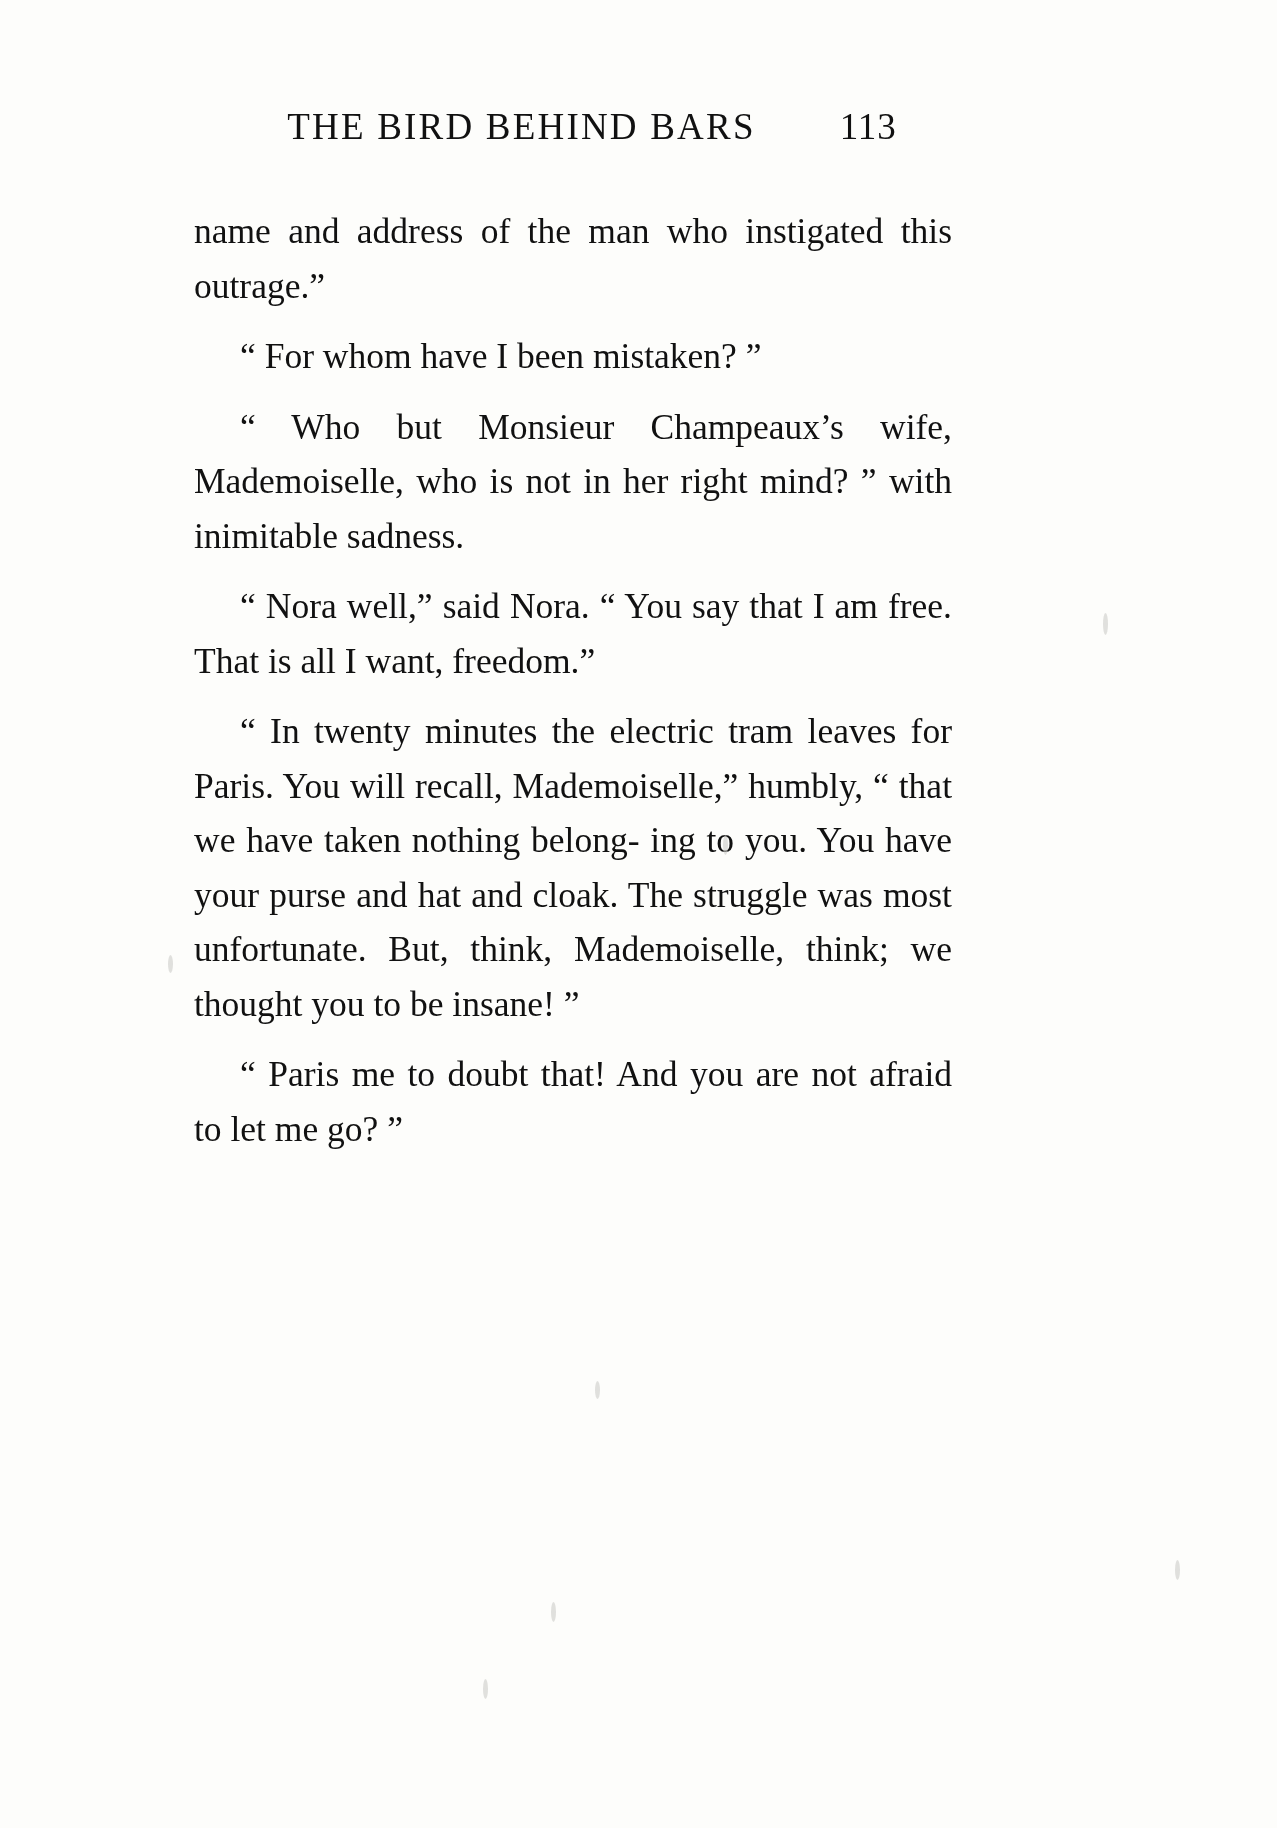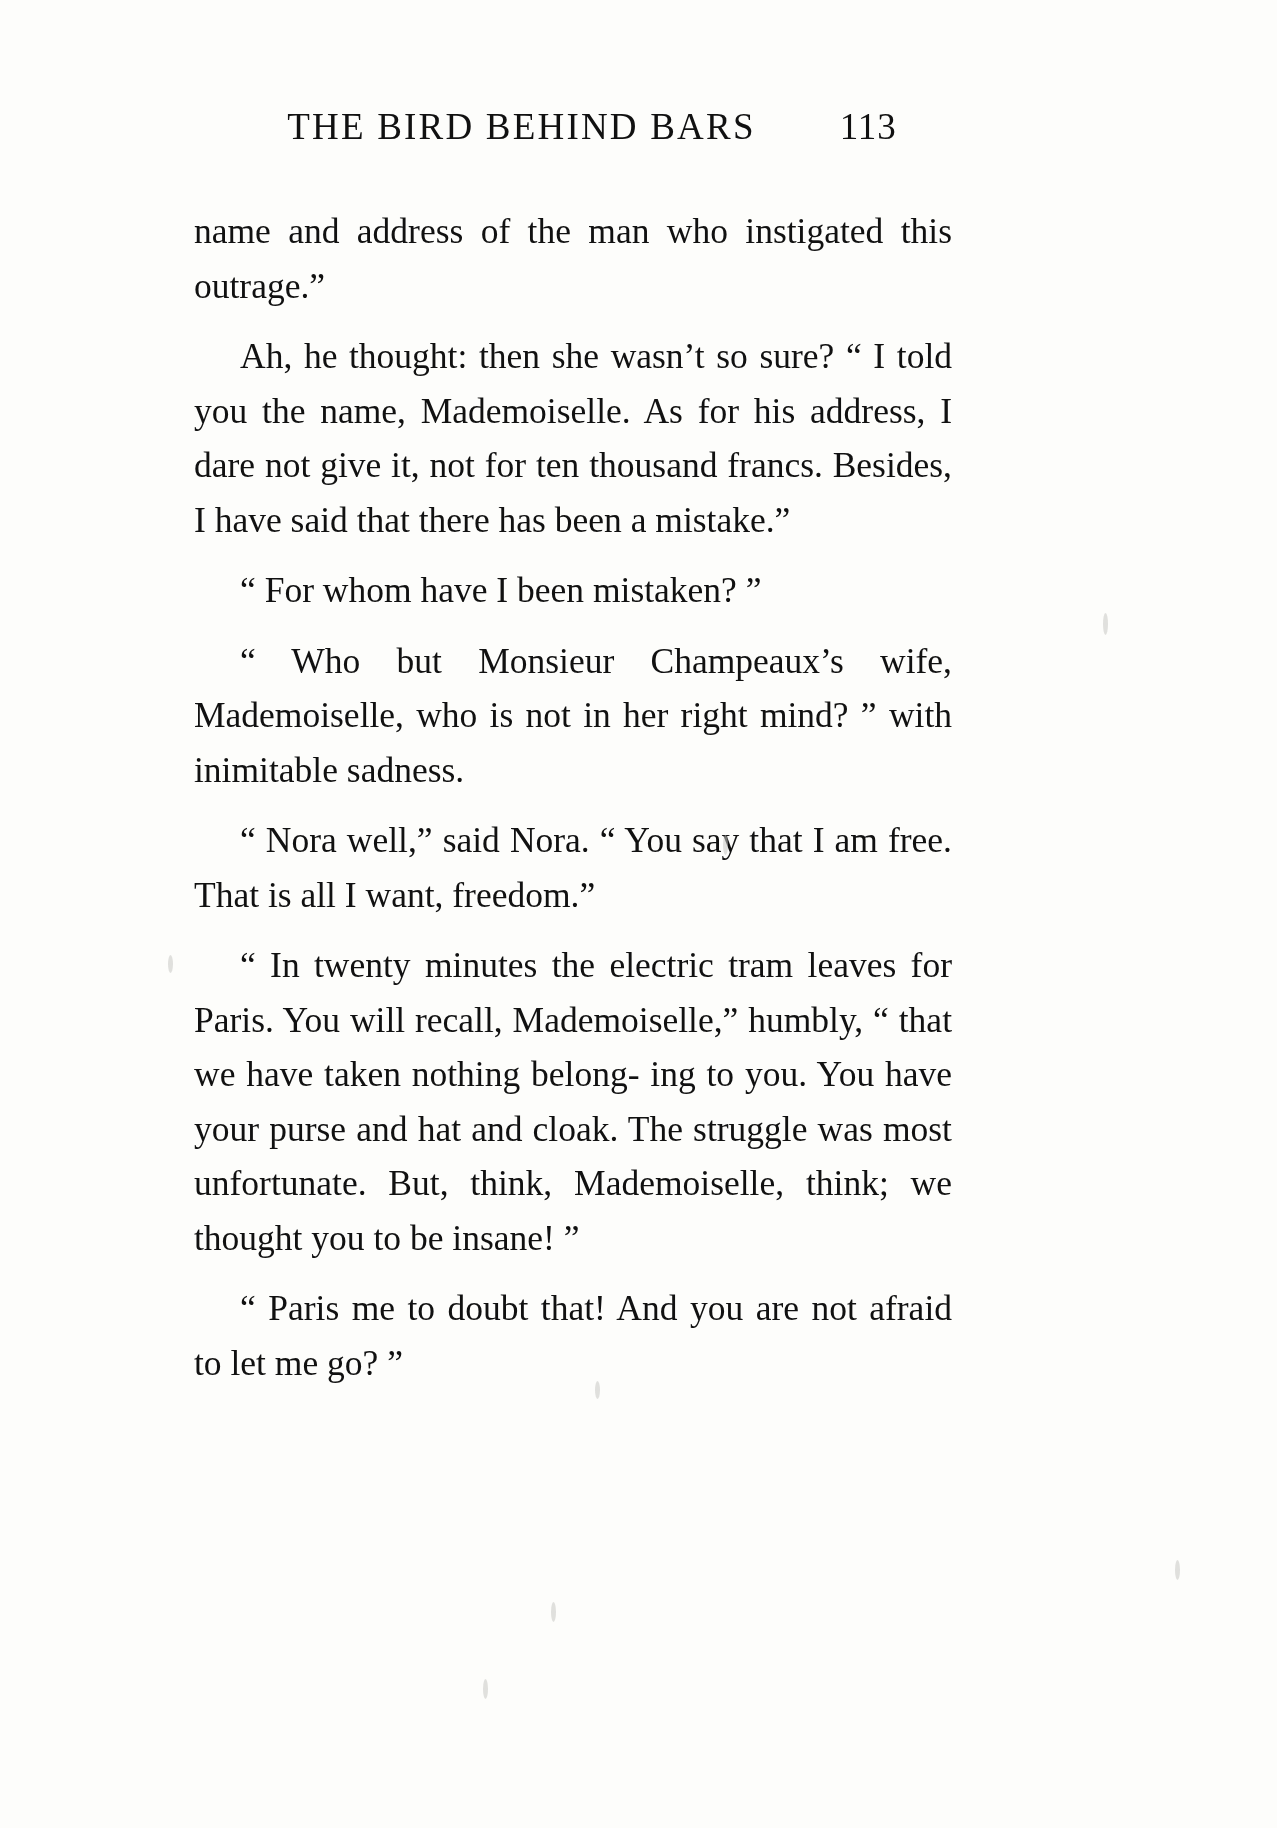--- a/index.html
+++ b/index.html
@@ -76,21 +76,20 @@
 
   <div class="content">
 
     <div class="running-head">
       <span class="title">THE BIRD BEHIND BARS</span>
       <span class="folio">113</span>
     </div>
 
     <div class="body-text">
       <p class="cont">name and address of the man who instigated this outrage.”</p>
-      <p class="indent">Ah, he thought: then she wasn’t so sure? “ I told you the name, Mademoiselle.  As for his address, I dare not give it, not for ten thousand francs.  Besides, I have said that there has been a mistake.”</p>
       <p class="indent">“ For whom have I been mistaken? ”</p>
       <p class="indent">“ Who but Monsieur Champeaux’s wife, Mademoiselle, who is not in her right mind? ” with inimitable sadness.</p>
       <p class="indent">“ Nora well,” said Nora.   “ You say that I am free.   That is all I want, freedom.”</p>
       <p class="indent">“ In twenty minutes the electric tram leaves for Paris.   You will recall, Mademoiselle,” humbly, “ that we have taken nothing belong- ing to you.   You have your purse and hat and cloak.   The struggle was most unfortunate. But, think, Mademoiselle, think; we thought you to be insane! ”</p>
       <p class="indent">“ Paris me to doubt that!   And you are not afraid to let me go? ”</p>
     </div>
 
   </div>
 
   <span class="speck" style="left:1103px; top:613px; width:5px; height:22px;"></span>

